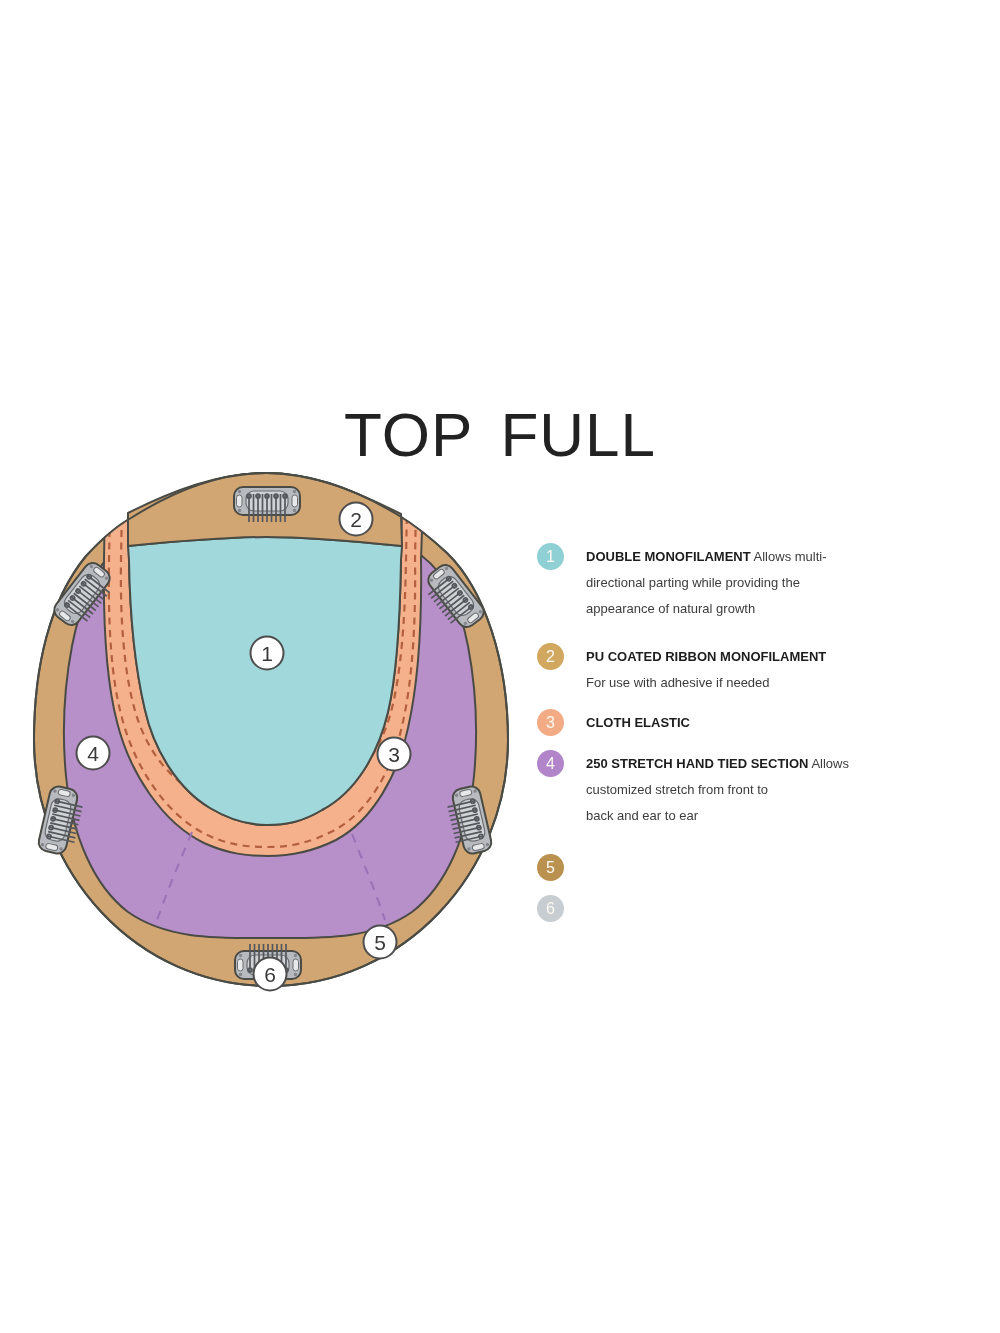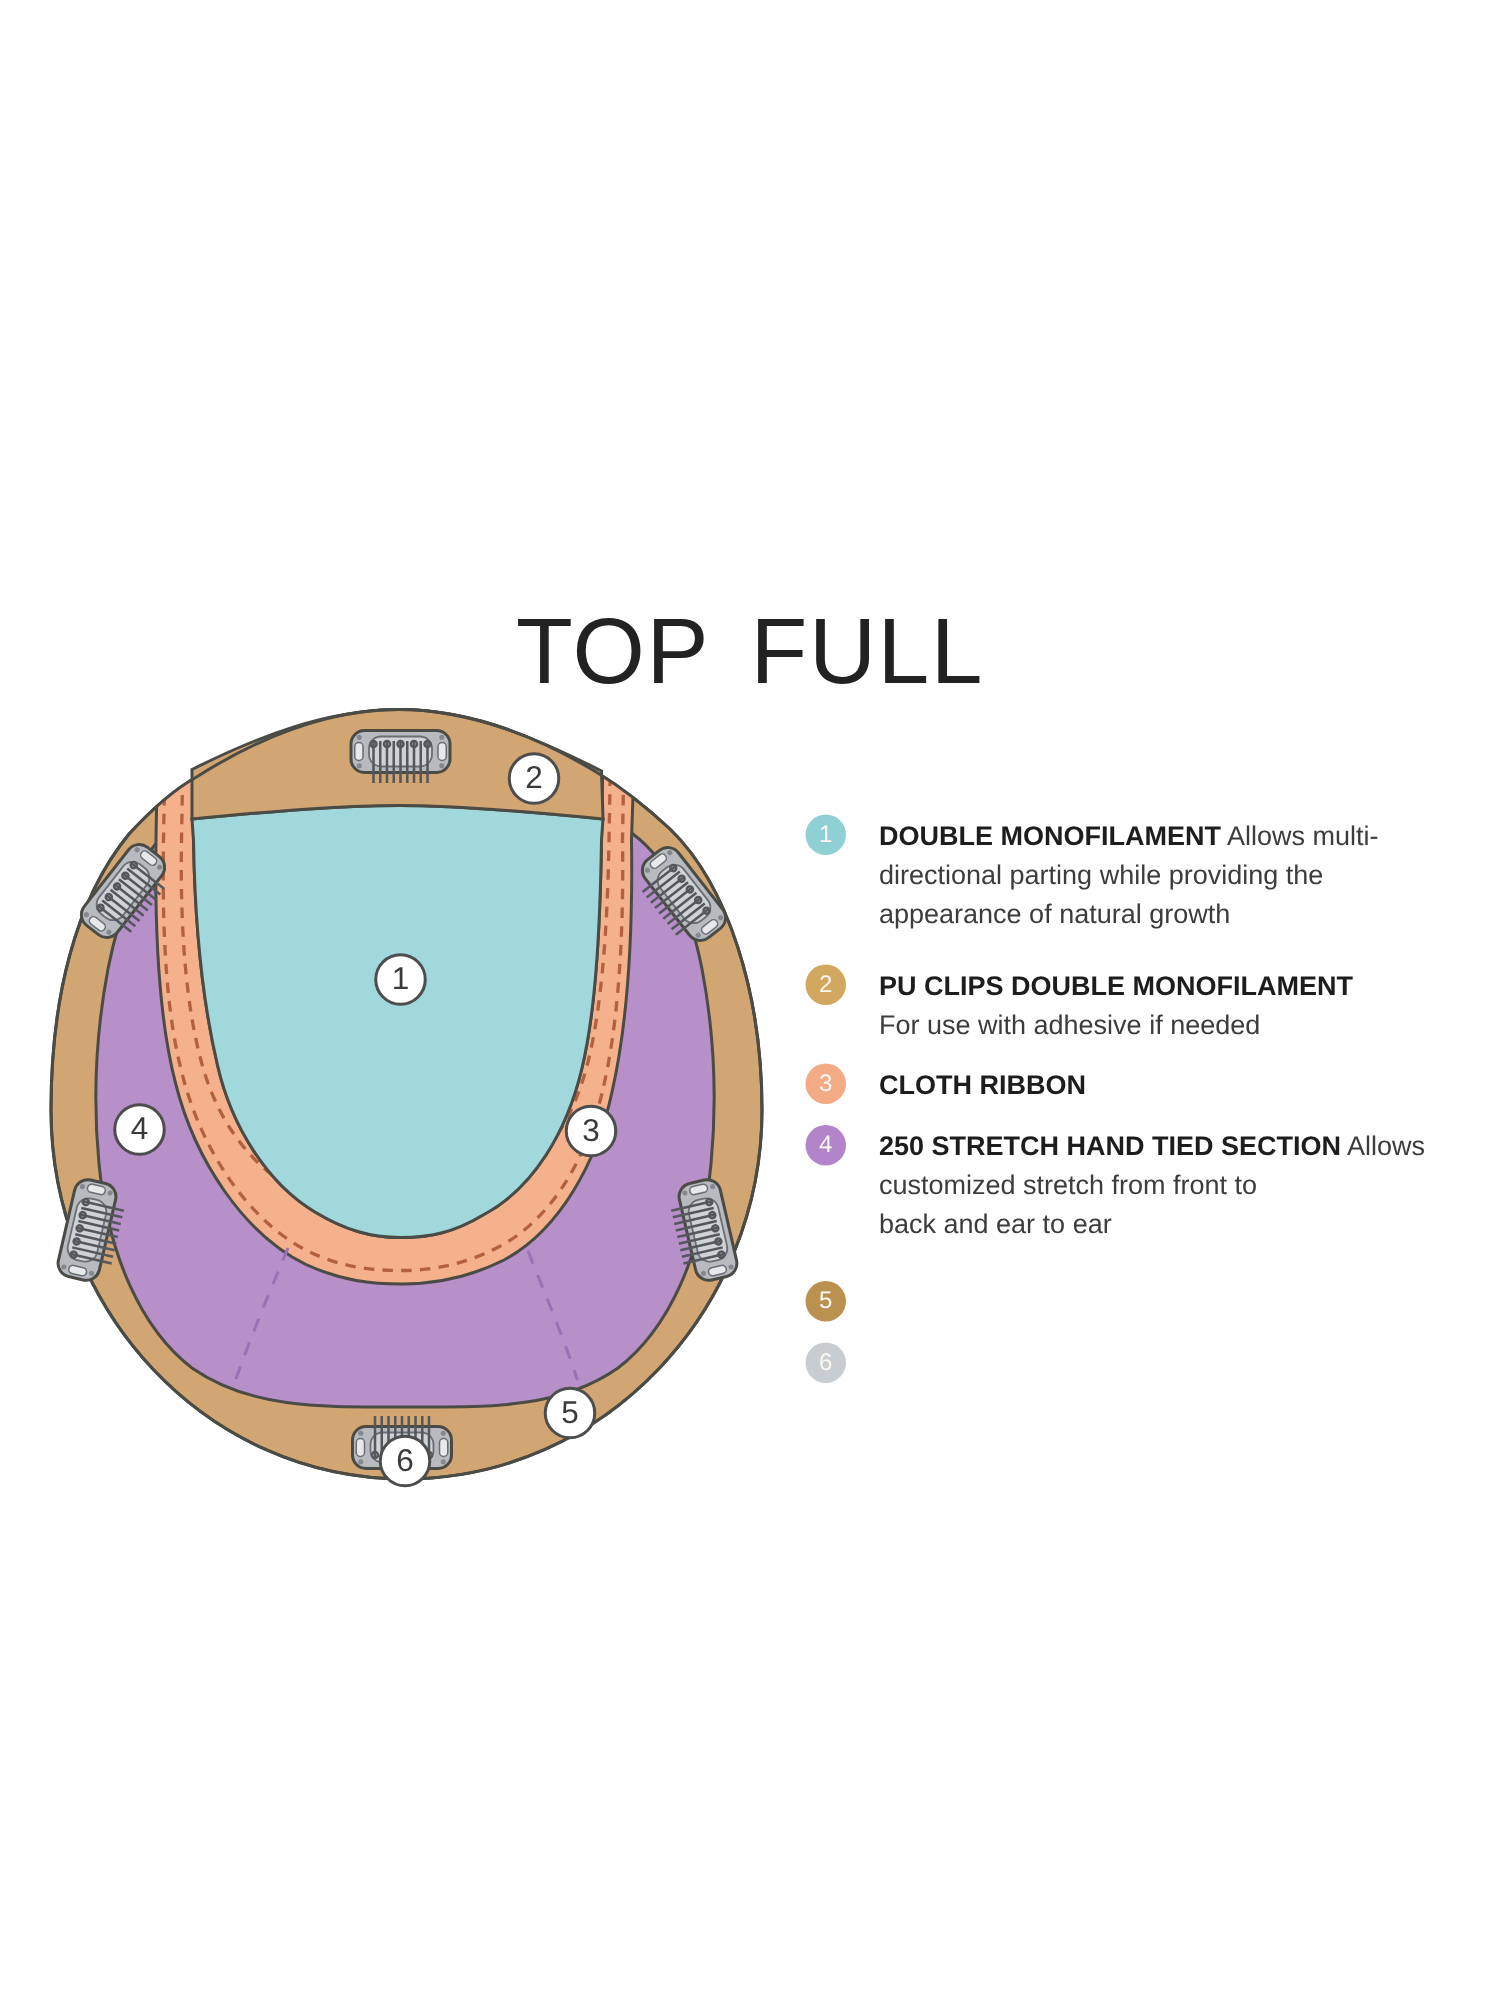--- a/index.html
+++ b/index.html
@@ -10,21 +10,21 @@
   .legend{position:absolute;left:537px;top:544px;width:430px;}
   .legend-item{display:flex;align-items:flex-start;}
   .legend-item:nth-child(1){margin-bottom:22px;}
   .legend-item:nth-child(2){margin-bottom:14px;}
   .legend-item:nth-child(3){margin-bottom:15px;}
   .legend-item:nth-child(4){margin-bottom:26px;}
   .legend-item:nth-child(5){margin-bottom:15px;}
   .num-badge{flex:0 0 27px;width:27px;height:27px;border-radius:50%;
              display:flex;align-items:center;justify-content:center;
              color:#fbf8f2;font-size:16px;margin-right:22px;margin-top:-1px;}
-  .item-text{width:380px;font-size:18px;line-height:26px;color:#3c3c3c;white-space:pre-line;}
+  .item-text{width:380px;font-size:13px;line-height:26px;color:#3c3c3c;white-space:pre-line;}
   .item-text b{color:#1d1d1d;}
   svg{position:absolute;left:0;top:450px;}
   svg text{font-family:"Liberation Sans",sans-serif;}
 </style>
 </head>
 <body>
 
 <div class="page">
 
   <div class="title">TOP FULL</div>
@@ -132,26 +132,26 @@
 
   <div class="legend">
     <div class="legend-item">
       <div class="num-badge" style="background: rgb(143, 208, 212);">1</div>
       <div class="item-text"><b>DOUBLE MONOFILAMENT</b> <span>Allows multi-
 directional parting while providing the
 appearance of natural growth</span></div>
     </div>
     <div class="legend-item">
       <div class="num-badge" style="background: rgb(210, 167, 95);">2</div>
-      <div class="item-text"><b>PU CLIPS DOUBLE MONOFILAMENT</b> <span>
+      <div class="item-text"><b>PU COATED RIBBON MONOFILAMENT</b> <span>
 For use with adhesive if needed</span></div>
     </div>
     <div class="legend-item">
       <div class="num-badge" style="background: rgb(242, 171, 132);">3</div>
-      <div class="item-text"><b>CLOTH RIBBON</b> <span></span></div>
+      <div class="item-text"><b>CLOTH ELASTIC</b> <span></span></div>
     </div>
     <div class="legend-item">
       <div class="num-badge" style="background: rgb(178, 133, 202);">4</div>
       <div class="item-text"><b>250 STRETCH HAND TIED SECTION</b> <span>Allows
 customized stretch from front to
 back and ear to ear</span></div>
     </div>
     <div class="legend-item">
       <div class="num-badge" style="background: rgb(187, 145, 80);">5</div>
     </div>

